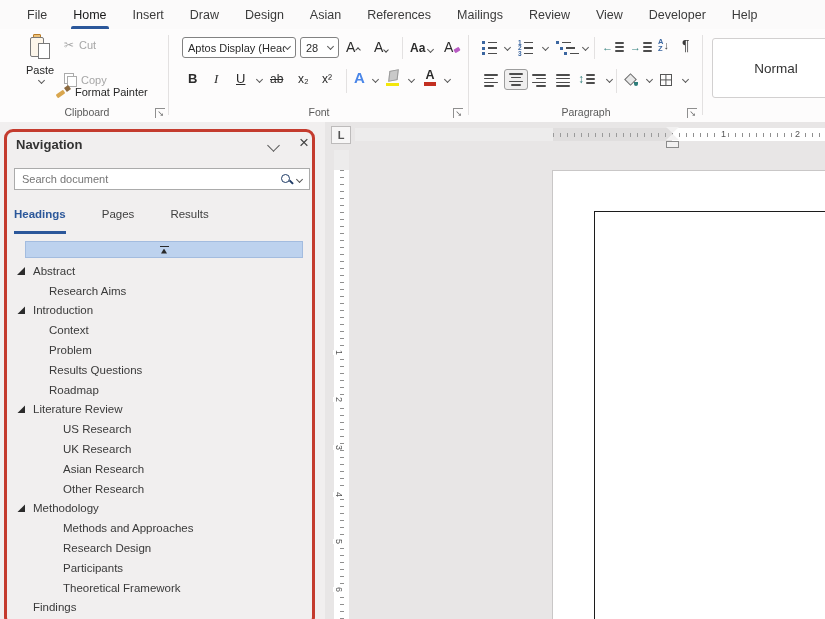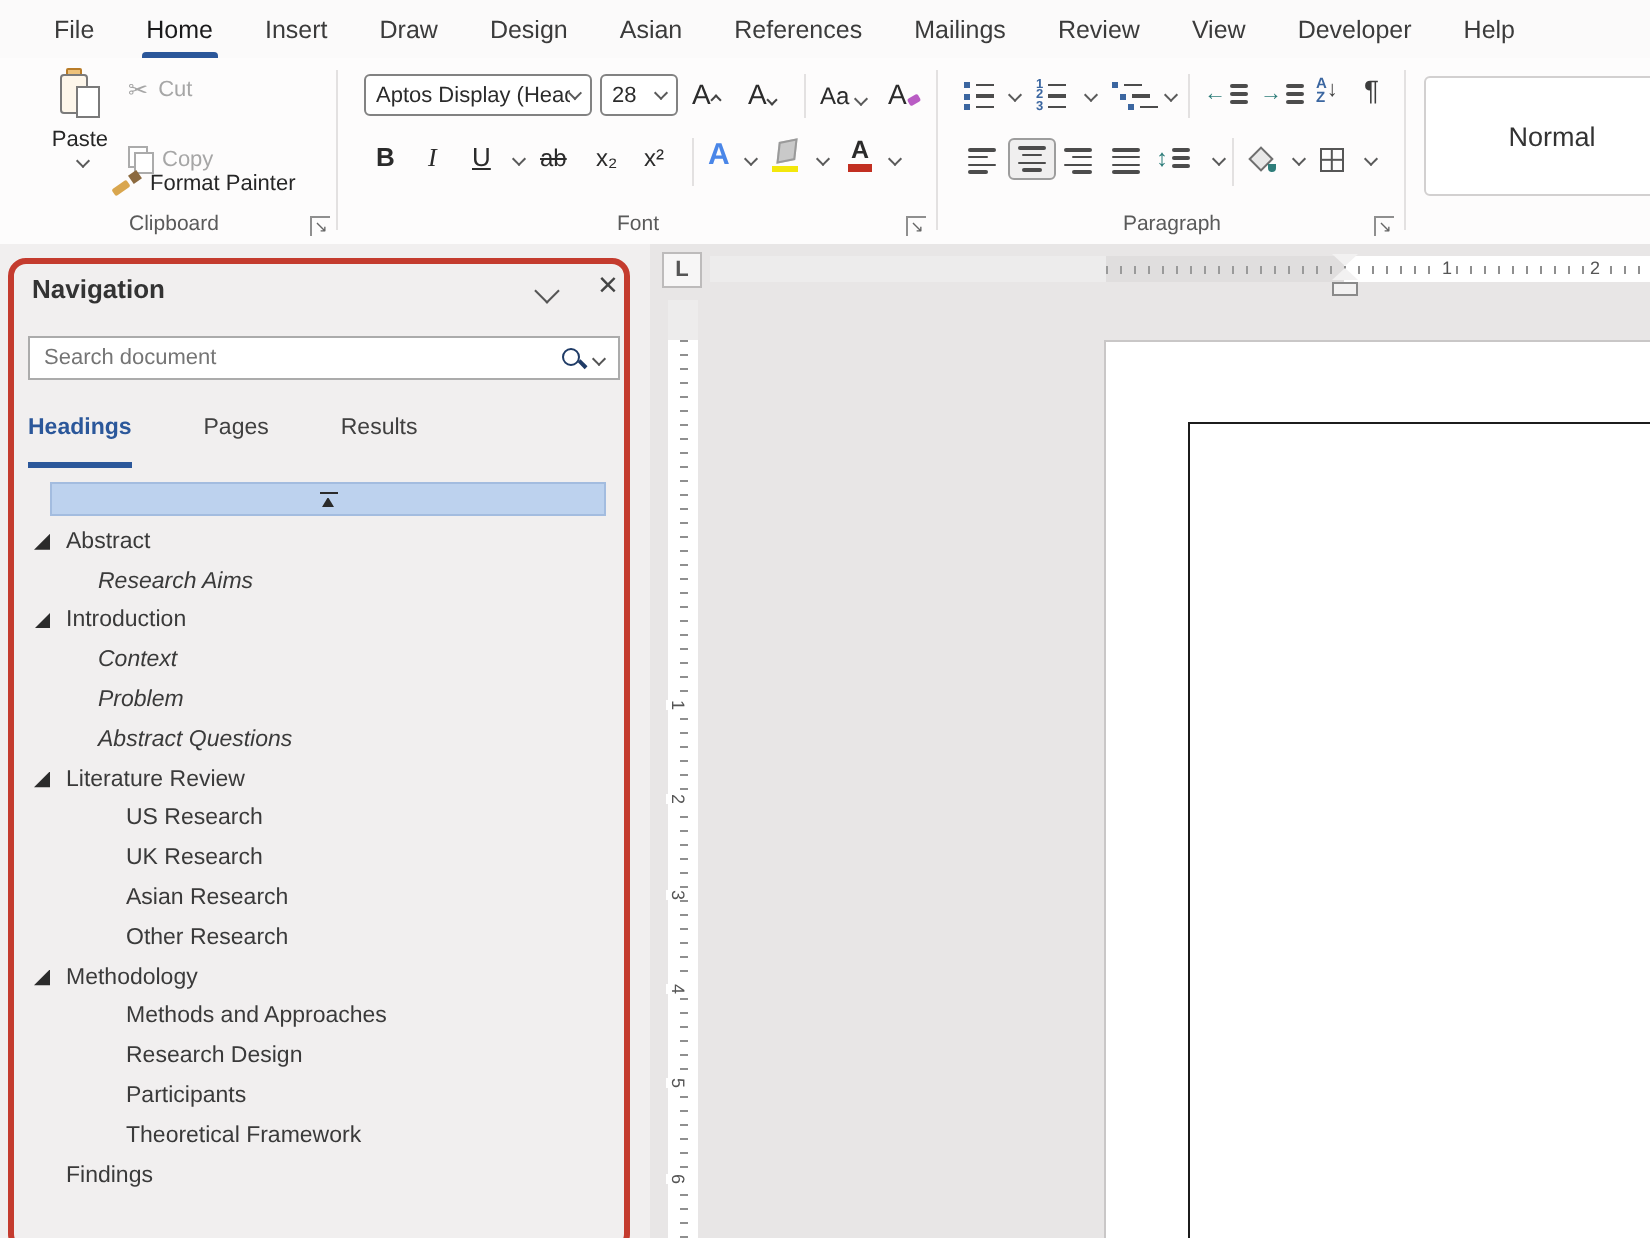--- a/index.html
+++ b/index.html
@@ -104,21 +104,21 @@
   .ntab.active { color:#2b579a; font-weight:bold; }
   .ntab.active::after { content:""; position:absolute; left:0; bottom:-6px; width:100%; height:3px; background:#2b579a; }
   .sel-item { position:absolute; left:25px; top:119px; width:278px; height:17px; background:#bdd2ee; border:1px solid #a3bcdf; display:flex; align-items:center; justify-content:center; cursor:pointer; }
   .top-ic { position:relative; width:9px; height:8px; }
   .top-ic::before { content:""; position:absolute; left:0; top:0; width:9px; height:1.6px; background:#2b2b2b; }
   .top-ic::after { content:""; position:absolute; left:1.5px; top:3px; width:6px; height:5px; background:#2b2b2b; clip-path:polygon(50% 0,100% 100%,0 100%); }
   .nav-list { position:absolute; left:0; top:139px; width:318px; }
   .nav-row { position:relative; height:19.8px; display:flex; align-items:center; font-size:11.5px; color:#3a3a3a; cursor:pointer; }
   .nav-row .tri { position:absolute; left:17px; width:8px; height:8px; background:#2b2b2b; clip-path:polygon(100% 0,100% 100%,0 100%); cursor:pointer; }
   .nav-row.lvl1 .lab { margin-left:33px; }
-  .nav-row.lvl2 .lab { margin-left:49px;font-style:italic; }
+  .nav-row.lvl2 .lab { margin-left:49px; }
   .nav-row.lvl3 .lab { margin-left:63px; }
 
   
   .docarea { position:absolute; left:325px; top:122px; width:500px; height:497px; background:#e8e6e6; overflow:hidden; }
   .tabsel { position:absolute; left:6px; top:4px; width:20px; height:18px; background:#f7f6f6; border:1px solid #bdbbbb; display:flex; align-items:center; justify-content:center; font-size:11px; font-weight:bold; color:#555; cursor:pointer; }
   .hruler { position:absolute; left:30px; top:6px; right:0; height:13px; background:#edecec; }
   .hruler .margin-zone { position:absolute; left:198px; top:0; width:119px; height:13px; background:#e0dede;
      background-image:repeating-linear-gradient(90deg,#9a9a9a 0 1px,transparent 1px 7px); background-size:100% 4px; background-position:0 center; background-repeat:no-repeat; }
   .hruler .active-zone { position:absolute; left:317px; top:0; right:0; height:13px; background:#fff;
      background-image:repeating-linear-gradient(90deg,#8f8f8f 0 1px,transparent 1px 7px); background-size:100% 4px; background-position:0 center; background-repeat:no-repeat; }
@@ -195,21 +195,21 @@
         </div>
         <span class="fbtn" style="left:174px;top:10px;font-size:14px;">
             <span>A</span>
             <span class="mini-cv-up"></span>
           </span>
         <span class="fbtn" style="left:202px;top:10px;font-size:14px;">
             <span>A</span>
             <span class="mini-cv-dn"></span>
           </span>
         <span class="vsep" style="left:230px;top:8px;height:22px;"></span>
-        <span class="fbtn" style="left:238px;top:12px;font-size:12px;">
+        <span class="fbtn" style="left:238px;top:12px;font-size:12px;font-weight:bold;">
             <span>Aa</span>
             <span class="chev"></span>
           </span>
         <span class="fbtn" style="left:272px;top:10px;font-size:14px;color:#2b2b2b;">
             <span>A</span>
             <span class="eraser"></span>
           </span>
 
         <span class="fbtn b-bold" style="left:16px;top:42px;">
             <span>B</span>
@@ -429,21 +429,24 @@
           <span class="tri"></span>
           <span class="lab">Introduction</span>
         </div>
         <div class="nav-row lvl2">
           <span class="lab">Context</span>
         </div>
         <div class="nav-row lvl2">
           <span class="lab">Problem</span>
         </div>
         <div class="nav-row lvl2">
-          <span class="lab">Abstract Questions</span>
+          <span class="lab">Results Questions</span>
+        </div>
+        <div class="nav-row lvl2">
+          <span class="lab">Roadmap</span>
         </div>
         <div class="nav-row lvl1">
           <span class="tri"></span>
           <span class="lab">Literature Review</span>
         </div>
         <div class="nav-row lvl3">
           <span class="lab">US Research</span>
         </div>
         <div class="nav-row lvl3">
           <span class="lab">UK Research</span>

